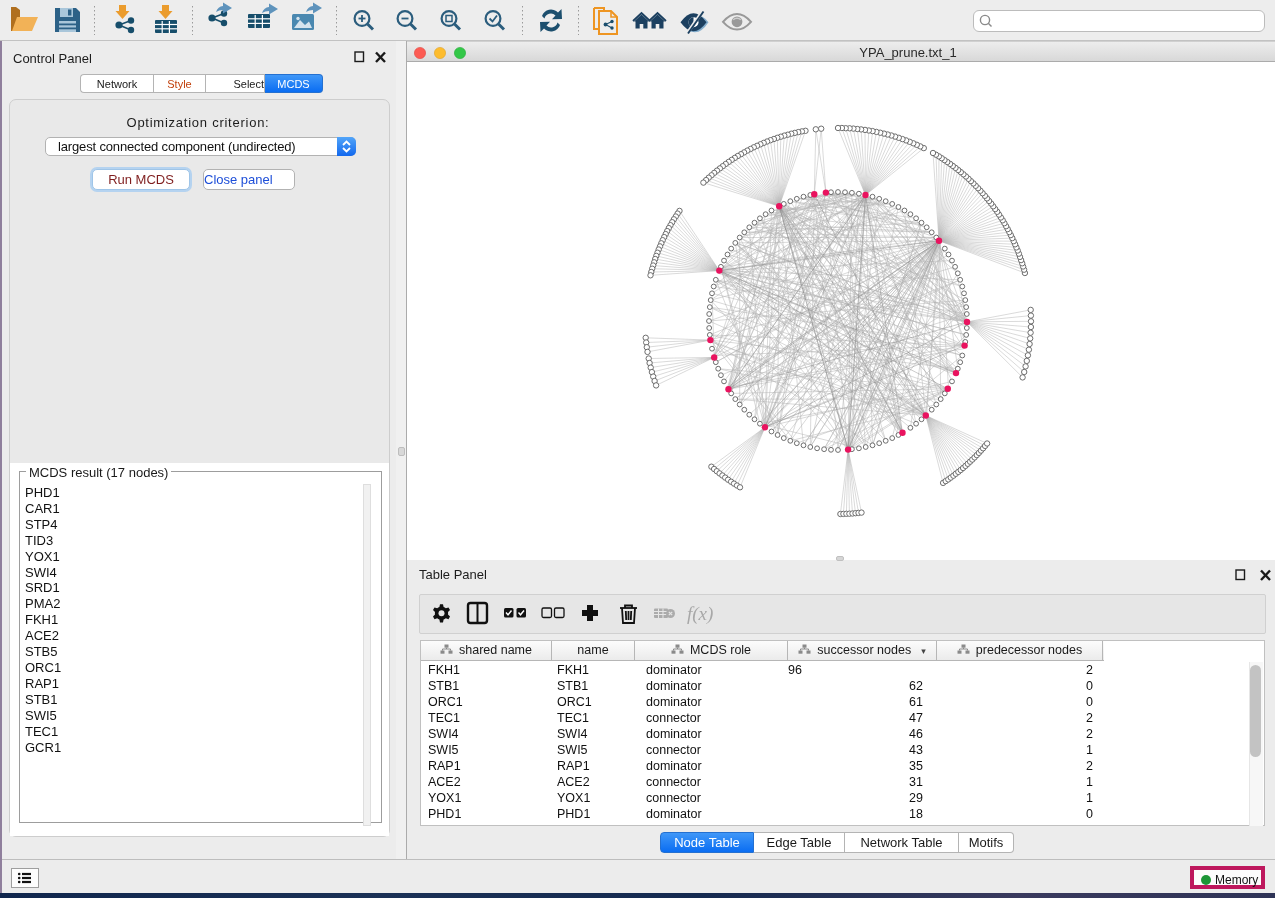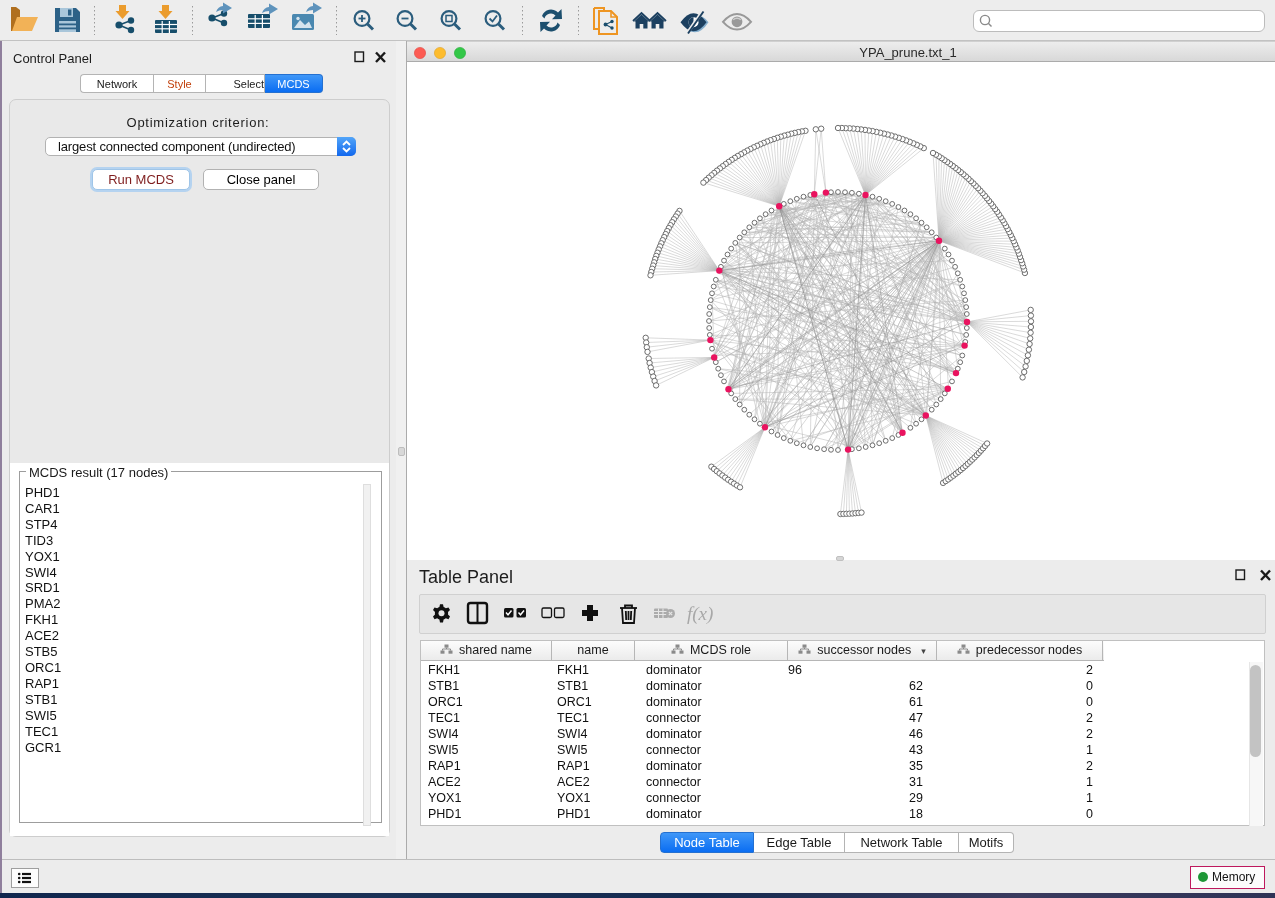--- a/index.html
+++ b/index.html
@@ -177,21 +177,21 @@
 <div class="abs" style="right:-1px;top:-1px;width:19px;height:19px;background:linear-gradient(#52a5f9,#1268ee);border-radius:0 5px 5px 0">
 <svg width="19" height="19">
           <path d="M6 8 L9.5 4.5 L13 8" stroke="#fff" stroke-width="1.8" fill="none"></path>
           <path d="M6 11 L9.5 14.5 L13 11" stroke="#fff" stroke-width="1.8" fill="none"></path>
         </svg>
 </div></div>
 
 <div class="abs" style="left:0;top:74px;width:396px;text-align:center;font-size:13px;color:#1c1c1c"><span style="letter-spacing:0.75px">Optimization criterion:</span></div>
 
 <div class="abs" style="left:92px;top:128px;width:98px;height:21px;background:#fff;border:1.5px solid #9fc5e8;box-shadow:0 0 0 2px #b5d3f0;border-radius:5px;text-align:center;font-size:13px;line-height:19px;color:#7f1d1d">Run MCDS</div>
-<div class="abs" style="left:203px;top:128px;width:116px;height:21px;background:#fff;border:1px solid #b2b2b2;border-radius:5px;text-align:center;font-size:13px;line-height:20px;color:#000000">Close panel</div>
+<div class="abs" style="left:203px;top:128px;width:92px;height:21px;background:#fff;border:1px solid #b2b2b2;border-radius:5px;font-size:13px;line-height:20px;color:#1d4ed8">Close panel</div>
 
 <div class="abs" style="left:19px;top:430px;width:363px;height:352px;border:1px solid #9d9d9d;background:#fff">
 <div class="abs" style="left:6px;top:-7px;background:#fff;padding:0 3px;font-size:13px;color:#1a1a1a">MCDS result (17 nodes)</div>
 <div class="abs" style="left:1px;top:13px;width:340px;font-size:13px;line-height:15.9px;color:#111;padding-left:4px">PHD1<br>CAR1<br>STP4<br>TID3<br>YOX1<br>SWI4<br>SRD1<br>PMA2<br>FKH1<br>ACE2<br>STB5<br>ORC1<br>RAP1<br>STB1<br>SWI5<br>TEC1<br>GCR1</div>
 <div class="abs" style="right:10px;top:12px;width:8px;height:342px;background:#f1f1f1;border:1px solid #dedede"></div>
 </div>
 </div>
 
 <div class="abs" style="left:396px;top:41px;width:11px;height:818px;background:#f0f0f0;border-right:1px solid #ababab"></div>
 <div class="abs" style="left:398px;top:447px;width:7px;height:9px;background:#d8d8d8;border:1px solid #bdbdbd;border-radius:2px"></div>
@@ -1025,21 +1025,21 @@
 <circle cx="357.9" cy="365.3" r="3.2"></circle>
 <circle cx="495.5" cy="370.7" r="3.2"></circle>
 <circle cx="441.1" cy="387.6" r="3.2"></circle>
 </g>
 </svg>
     </div>
 </div>
 <div class="abs" style="left:836px;top:556px;width:8px;height:5px;background:#d6d6d6;border:1px solid #c0c0c0;border-radius:2px"></div>
 
 <div class="abs" style="left:407px;top:561px;width:868px;height:298px;background:#ececec">
-<div class="abs" style="left:12px;top:6px;font-size:18px;color:#1c1c1c">Table Panel</div>
+<div class="abs" style="left:12px;top:6px;font-size:13px;color:#1c1c1c">Table Panel</div>
 <svg class="abs" style="left:828px;top:8px" width="40" height="13">
 <rect x="1" y="1" width="8.5" height="9.5" fill="none" stroke="#1a1a1a" stroke-width="1.4"></rect>
 <g stroke="#1a1a1a" stroke-width="2.4">
         <line x1="26" y1="1.5" x2="35" y2="11"></line>
         <line x1="35" y1="1.5" x2="26" y2="11"></line>
       </g>
 </svg>
 
 <div class="abs" style="left:12px;top:33px;width:847px;height:40px;background:#e6e6e6;border:1px solid #d0d0d0;border-radius:2px">
 <svg width="850" height="40">
@@ -1212,17 +1212,17 @@
 <g fill="#111">
           <circle cx="7.2" cy="5" r="1.3"></circle>
           <circle cx="7.2" cy="9" r="1.3"></circle>
           <circle cx="7.2" cy="13" r="1.3"></circle>
 <rect x="10" y="3.9" width="9" height="2.2"></rect>
           <rect x="10" y="7.9" width="9" height="2.2"></rect>
           <rect x="10" y="11.9" width="9" height="2.2"></rect>
         </g>
 </svg>
 </div>
-<div class="abs" style="left:1190px;top:6px;width:75px;height:23px;background:#fcfcfc;border:1px solid #be185d;font-size:12px;color:#111;line-height:21px">
+<div class="abs" style="left:1190px;top:6px;width:75px;height:23px;background:#fcfcfc;border:4px solid #be185d;font-size:12px;color:#111;line-height:21px">
 <span style="display:inline-block;width:10px;height:10px;border-radius:50%;background:#1d9636;margin:0 4px 0 7px;vertical-align:-1px"></span>Memory</div>
 </div>
 
 <div class="abs" style="left:0;top:893px;width:1275px;height:5px;background:linear-gradient(90deg,#10264d,#1b3156 30%,#152a50 55%,#3a3a5e 80%,#2e3356)"></div>
 <div class="abs" style="left:0;top:41px;width:2px;height:852px;background:#8f7f9c"></div>
 </body></html>

